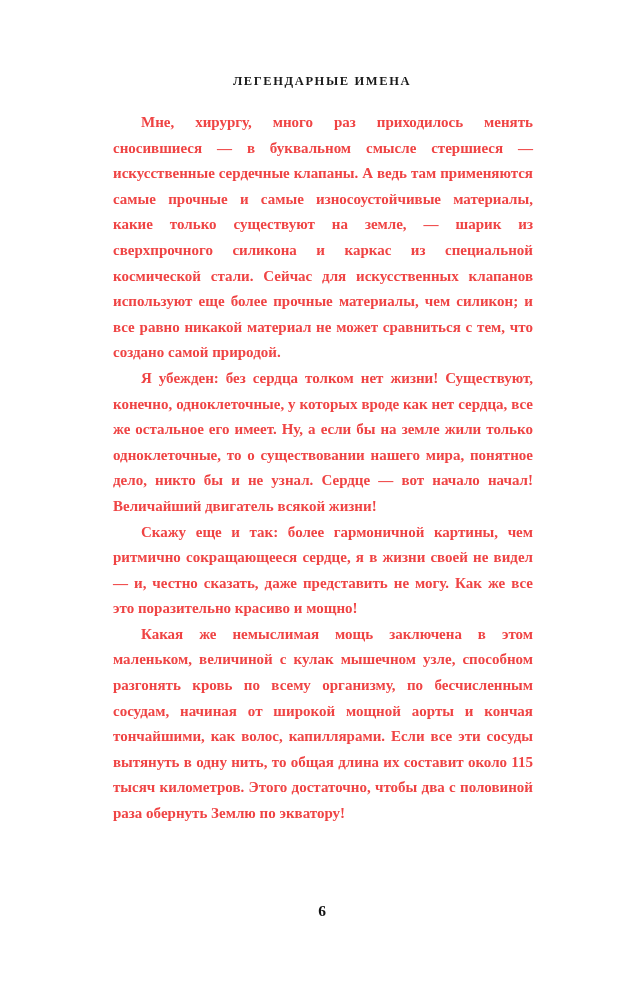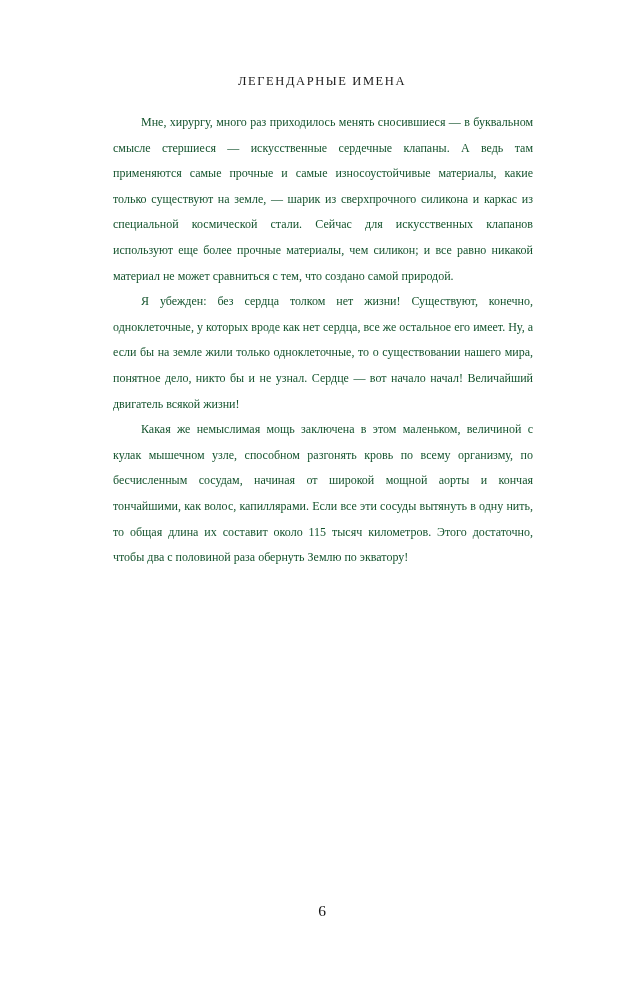--- a/index.html
+++ b/index.html
@@ -13,43 +13,44 @@
     font-family: "Liberation Serif", serif;
     color: #111111;
     overflow: hidden;
   }
   .page {
     position: relative;
     width: 644px;
     height: 1000px;
     box-sizing: border-box;
     padding: 0;
+    font-weight: bold;
   }
   .running-head {
     position: absolute;
     top: 74px;
     left: 0;
     width: 644px;
     text-align: center;
     font-family: "Liberation Serif", serif;
     font-size: 12.5px;
     letter-spacing: 1.6px;
     color: #1a1a1a;
     text-transform: uppercase;
   }
   .body-text {
     position: absolute;
     top: 110px;
     left: 113px;
     width: 420px;
-    font-size: 12px;
+    font-size: 15px;
     line-height: 25.6px;
     text-align: justify;
     text-justify: inter-word;
-    color: #14532d;
+    color: #ef4444;
     hyphens: manual;
   }
   .body-text p {
     margin: 0;
     text-indent: 28px;
   }
   .folio {
     position: absolute;
     top: 902px;
     left: 0;
@@ -62,18 +63,19 @@
 </head>
 <body>
 
 <div class="page">
 
   <div class="running-head">ЛЕГЕНДАРНЫЕ ИМЕНА</div>
 
   <div class="body-text">
     <p>Мне, хирургу, много раз приходилось менять сносившиеся — в буквальном смысле стершиеся — искусственные сердечные клапаны. А ведь там применяются самые прочные и самые износоустойчивые материалы, какие только существуют на земле, — шарик из сверхпрочного силикона и каркас из специальной космической стали. Сейчас для искусственных клапанов используют еще более прочные материалы, чем силикон; и все равно никакой материал не может сравниться с тем, что создано самой природой.</p>
     <p>Я убежден: без сердца толком нет жизни! Существуют, конечно, одноклеточные, у которых вроде как нет сердца, все же остальное его имеет. Ну, а если бы на земле жили только одноклеточные, то о существовании нашего мира, понятное дело, никто бы и не узнал. Сердце — вот начало начал! Величайший двигатель всякой жизни!</p>
+    <p>Скажу еще и так: более гармоничной картины, чем ритмично сокращающееся сердце, я в жизни своей не видел — и, честно сказать, даже представить не могу. Как же все это поразительно красиво и мощно!</p>
     <p>Какая же немыслимая мощь заключена в этом маленьком, величиной с кулак мышечном узле, способном разгонять кровь по всему организму, по бесчисленным сосудам, начиная от широкой мощной аорты и кончая тончайшими, как волос, капиллярами. Если все эти сосуды вытянуть в одну нить, то общая длина их составит около 115 тысяч километров. Этого достаточно, чтобы два с половиной раза обернуть Землю по экватору!</p>
   </div>
 
   <div class="folio">6</div>
 
 </div>
 
 </body></html>

